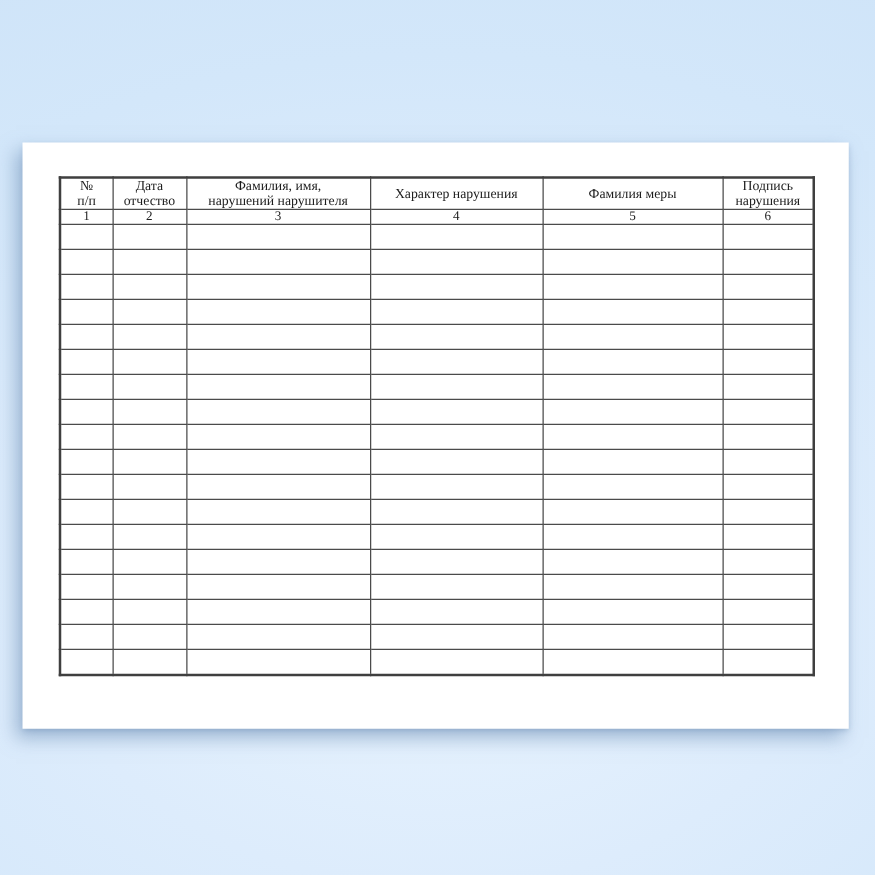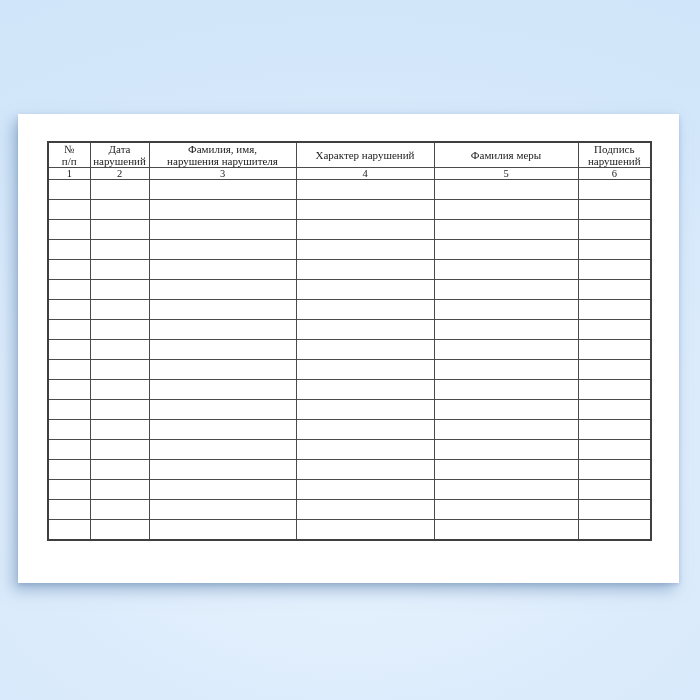--- a/index.html
+++ b/index.html
@@ -68,27 +68,27 @@
         <col style="width:147px">
         <col style="width:138px">
         <col style="width:144px">
         <col style="width:73px">
       </colgroup>
       <thead>
         <tr>
           <th>№
 п/п</th>
           <th>Дата
-нарушений</th>
+отчество</th>
           <th>Фамилия, имя,
-нарушения нарушителя</th>
-          <th>Характер нарушений</th>
+нарушений нарушителя</th>
+          <th>Характер нарушения</th>
           <th>Фамилия меры</th>
           <th>Подпись
-нарушений</th>
+нарушения</th>
         </tr>
         <tr class="number-row">
           <td>1</td>
           <td>2</td>
           <td>3</td>
           <td>4</td>
           <td>5</td>
           <td>6</td>
         </tr>
       </thead>

